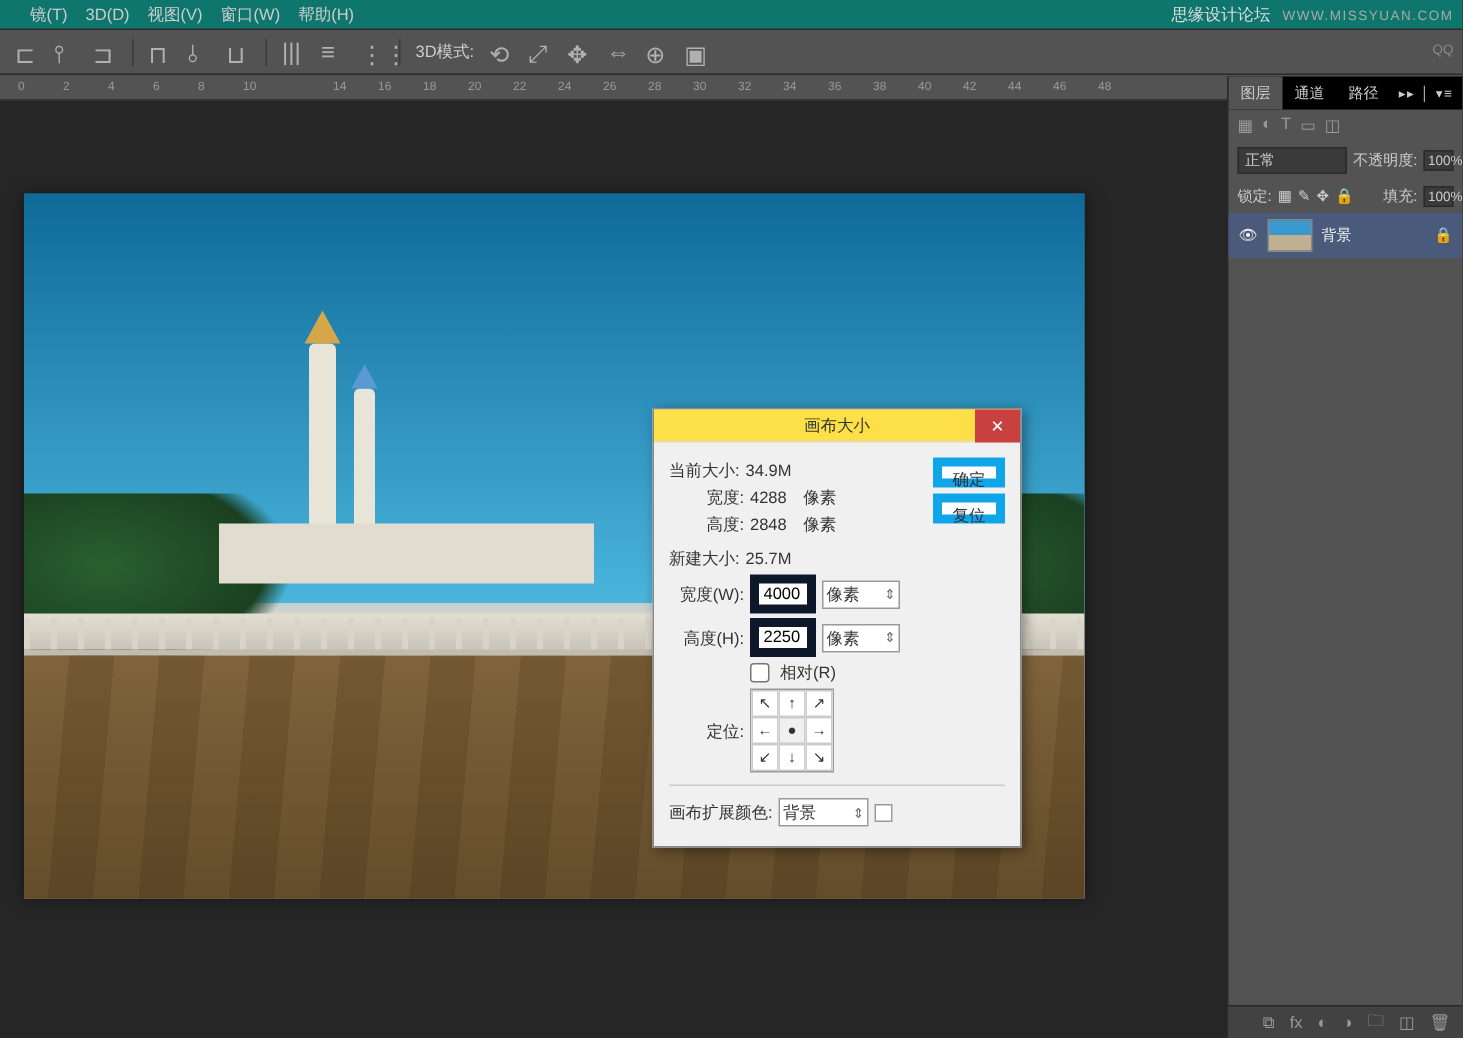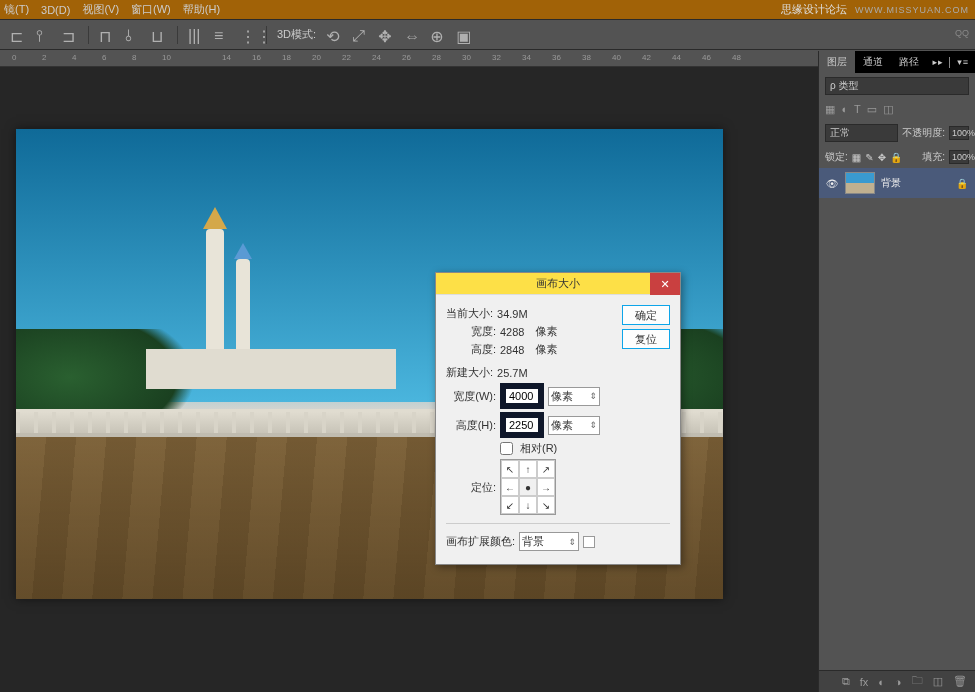--- a/index.html
+++ b/index.html
@@ -1,18 +1,18 @@
 <!DOCTYPE html>
 <html><head>
 <meta charset="utf-8">
 <style>
 * { margin: 0; padding: 0; box-sizing: border-box; font-family: "Microsoft YaHei", sans-serif; }
 body { width: 975px; height: 692px; background: #535353; overflow: hidden; position: relative; }
 
-.menubar { height: 20px; background: #a16207; display: flex; align-items: center; padding-left: 4px; color: #ccc; font-size: 11px; gap: 12px; border-bottom: 1px solid #2a2a2a; }
+.menubar { height: 20px; background: #0f766e; display: flex; align-items: center; padding-left: 20px; color: #ccc; font-size: 11px; gap: 12px; border-bottom: 1px solid #2a2a2a; }
 .menubar span { cursor: pointer; }
 
 .toolbar { height: 30px; background: #535353; display: flex; align-items: center; padding-left: 10px; gap: 10px; border-bottom: 1px solid #2a2a2a; }
 .tool-icon { width: 16px; height: 16px; display: inline-block; color: #b0b0b0; }
 .tool-sep { width: 1px; height: 18px; background: #3a3a3a; }
 .tool-label { color: #ccc; font-size: 11px; }
 
 .ruler-h { position: absolute; left: 0; top: 51px; width: 818px; height: 16px; background: #535353; color: #999; font-size: 8px; border-bottom: 1px solid #333; overflow: hidden; }
 .ruler-h span { position: absolute; top: 2px; }
 
@@ -53,21 +53,21 @@
 .dialog { position: absolute; left: 435px; top: 272px; width: 246px; background: #f0f0f0; border: 1px solid #888; box-shadow: 2px 2px 8px rgba(0,0,0,.4); font-size: 11px; color: #333; }
 .dialog-title { height: 22px; background: #fde047; display: flex; align-items: center; justify-content: center; position: relative; border-bottom: 1px solid #ddd; }
 .dialog-close { position: absolute; right: 0; top: 0; width: 30px; height: 22px; background: #c94040; color: #fff; display: flex; align-items: center; justify-content: center; font-size: 11px; cursor: pointer; }
 .dialog-body { padding: 8px 10px 10px 10px; position: relative; }
 .dlg-section { margin-bottom: 8px; }
 .dlg-line { display: flex; align-items: center; margin: 3px 0; gap: 4px; }
 .dlg-label-s { width: 50px; text-align: right; }
 .dlg-input { width: 44px; border: 6px solid #0f172a; padding: 1px 3px; font-size: 11px; background:#fff; }
 .dlg-select { width: 52px; border: 1px solid #999; font-size: 11px; background:#fff; padding:1px 2px; display:flex; justify-content:space-between; align-items:center;}
 .dlg-select::after { content:"⇕"; font-size:9px; color:#666; }
-.dlg-btn { position: absolute; right: 10px; width: 48px; height: 20px; border: 1px solid #0ea5e9; background: #fdfdfd; font-size: 11px; cursor: pointer; text-align:center; line-height:18px; }
+.dlg-btn { position: absolute; right: 10px; width: 48px; height: 20px; border: 6px solid #0ea5e9; background: #fdfdfd; font-size: 11px; cursor: pointer; text-align:center; line-height:18px; }
 .btn-ok { top: 10px; }
 .btn-reset { top: 34px; }
 .anchor-grid { display: grid; grid-template-columns: repeat(3, 18px); grid-template-rows: repeat(3, 18px); border: 1px solid #999; width: 56px; }
 .anchor-cell { border: 1px solid #ccc; display: flex; align-items: center; justify-content: center; font-size: 10px; background:#fff; cursor:pointer; }
 .anchor-cell.mid { background:#f0f0f0; }
 .dlg-hr { border:0; border-top:1px solid #ccc; margin:8px 0; }
 .dlg-cb { margin-right:3px; }
 .color-sw { width:12px; height:12px; border:1px solid #999; background:#fff; display:inline-block; }
 </style>
 </head>
@@ -152,23 +152,20 @@
   </div>
 </div>
 
 <div class="right-panel">
   <div class="panel-tabs">
     <div class="panel-tab active">图层</div>
     <div class="panel-tab">通道</div>
     <div class="panel-tab">路径</div>
     <div class="more">▸▸ │ ▾≡</div>
   </div>
-  <div class="panel-row">
-    <div class="panel-dd">ρ 类型</div>
-  </div>
   <div class="mini-icons">
     <span>▦</span>
     <span>◐</span>
     <span>T</span>
     <span>▭</span>
     <span>◫</span>
   </div>
   <div class="panel-row">
     <div class="panel-dd">正常</div>
     <span>不透明度:</span>

